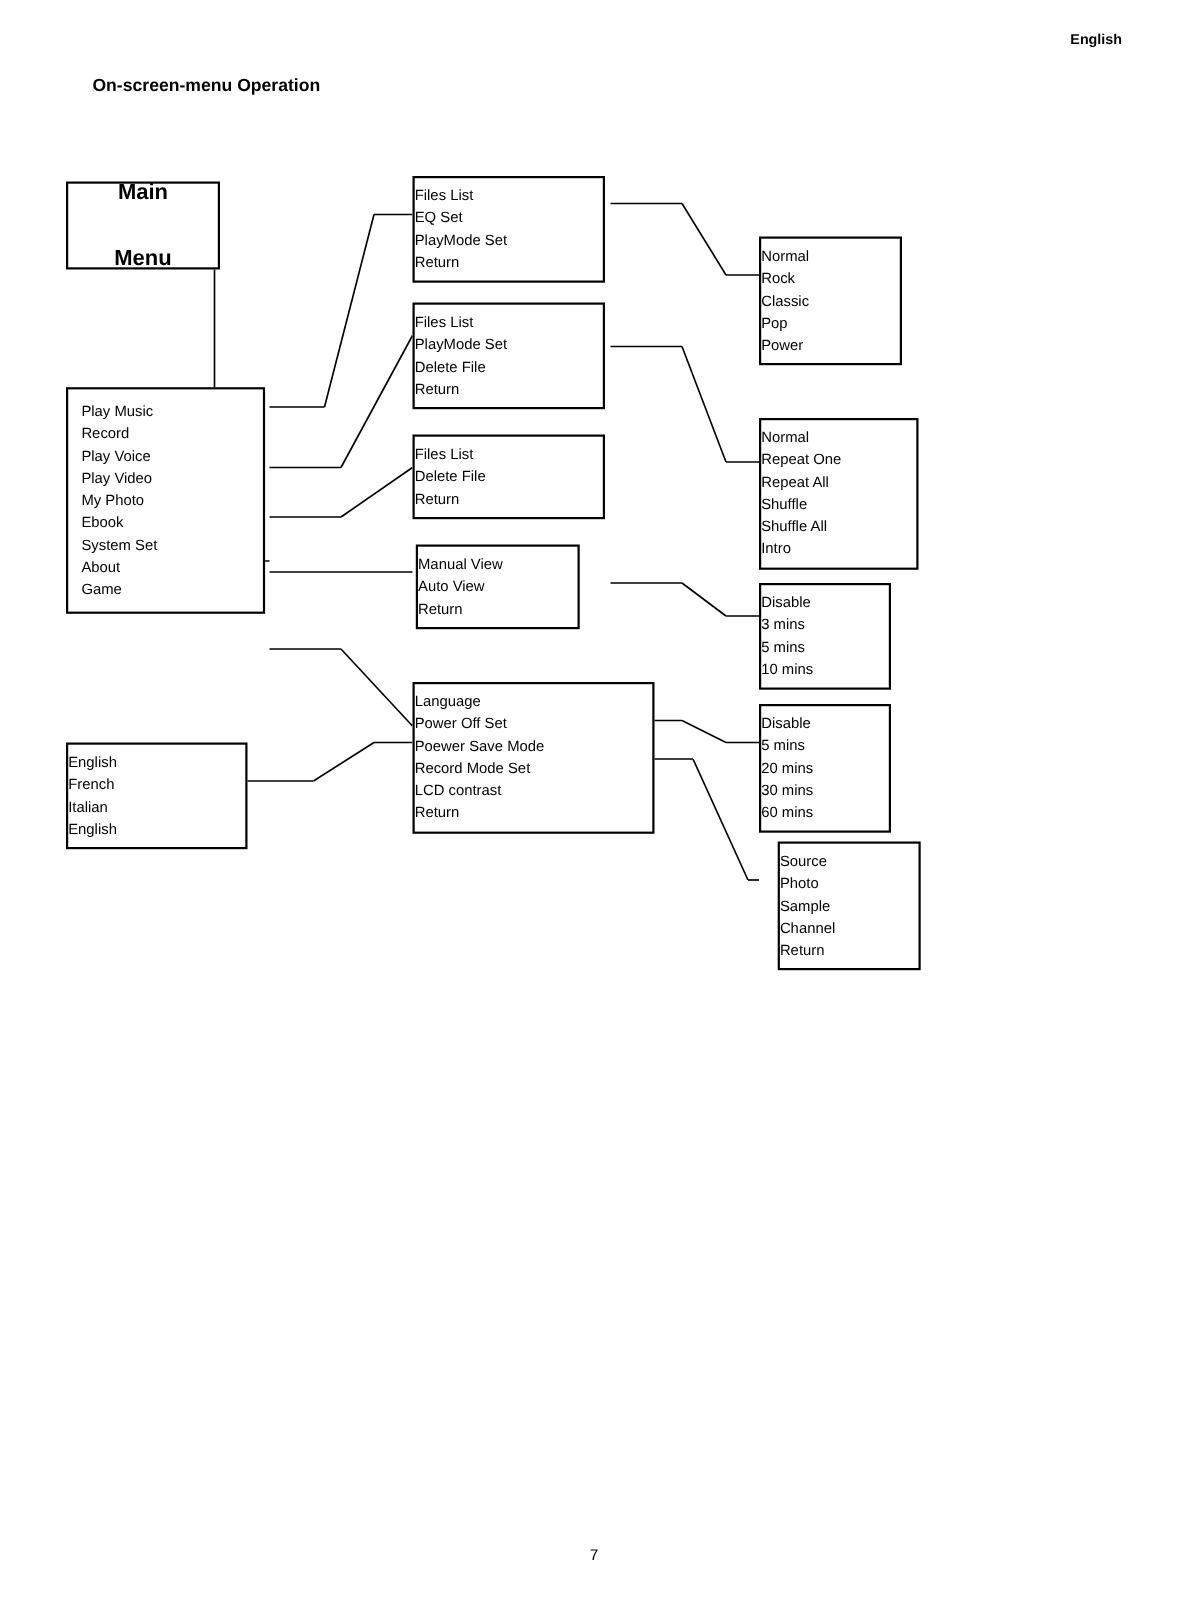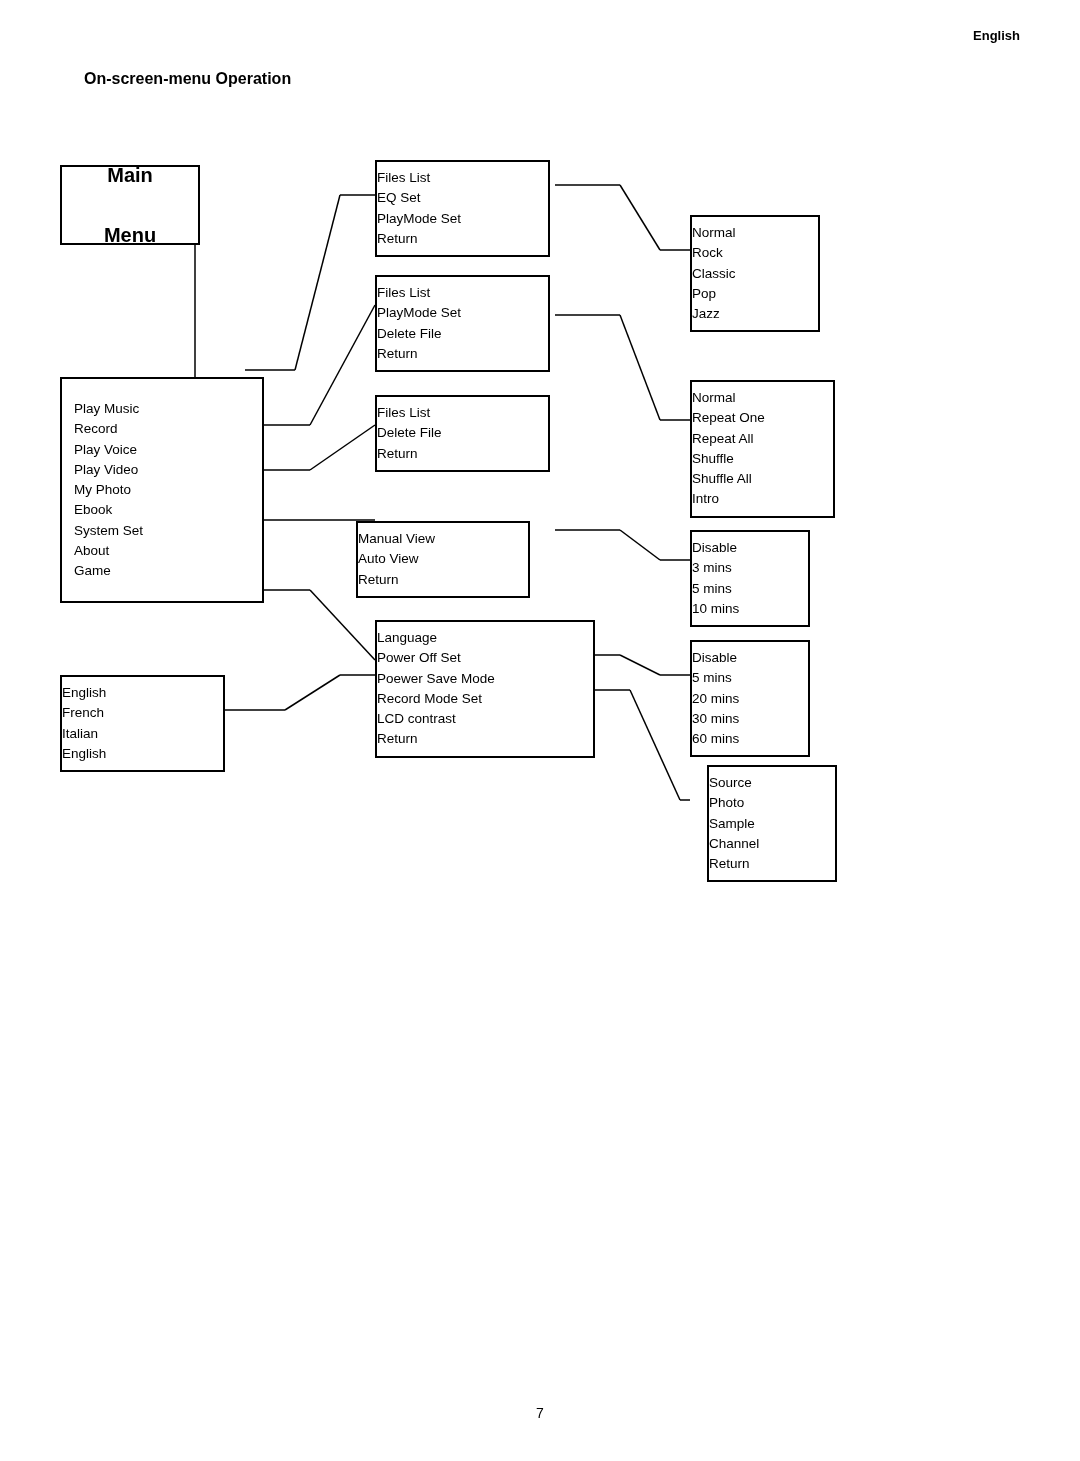--- a/index.html
+++ b/index.html
@@ -122,21 +122,21 @@
     <line x1="630" y1="560" x2="680" y2="670" stroke="#000" stroke-width="1.5"></line>
     <line x1="680" y1="670" x2="690" y2="670" stroke="#000" stroke-width="1.5"></line>
   </svg>
 
   <div class="box box-bold" style="left:60px; top:35px; width:140px; height:80px; display:flex; align-items:center; justify-content:center;flex-direction:column;">
     <span>Main</span>
       <br>
     <span>Menu</span>
   </div>
 
-  <div class="box" style="left:60px; top:247px; width:204px; padding:20px 12px;">
+  <div class="box" style="left:60px; top:222px; width:181px; padding:10px 12px;">
     <div>Play Music</div>
     <div>Record</div>
     <div>Play Voice</div>
     <div>Play Video</div>
     <div>My Photo</div>
     <div>Ebook</div>
     <div>System Set</div>
     <div>About</div>
     <div>Game</div>
   </div>
@@ -154,41 +154,41 @@
     <div>Delete File</div>
     <div>Return</div>
   </div>
 
   <div class="box" style="left:375px; top:265px; width:175px;">
     <div>Files List</div>
     <div>Delete File</div>
     <div>Return</div>
   </div>
 
-  <div class="box" style="left:356px; top:365px; width:174px;margin-top:26px;">
+  <div class="box" style="left:378px; top:365px; width:149px;">
     <div>Manual View</div>
     <div>Auto View</div>
     <div>Return</div>
   </div>
 
   <div class="box" style="left:375px; top:490px; width:220px;">
     <div>Language</div>
     <div>Power Off Set</div>
     <div>Poewer Save Mode</div>
     <div>Record Mode Set</div>
     <div>LCD contrast</div>
     <div>Return</div>
   </div>
 
   <div class="box" style="left:690px; top:85px; width:130px;">
     <div>Normal</div>
     <div>Rock</div>
     <div>Classic</div>
     <div>Pop</div>
-    <div>Jazz</div>
+    <div>Power</div>
   </div>
 
   <div class="box" style="left:690px; top:250px; width:145px;">
     <div>Normal</div>
     <div>Repeat One</div>
     <div>Repeat All</div>
     <div>Shuffle</div>
     <div>Shuffle All</div>
     <div>Intro</div>
   </div>

